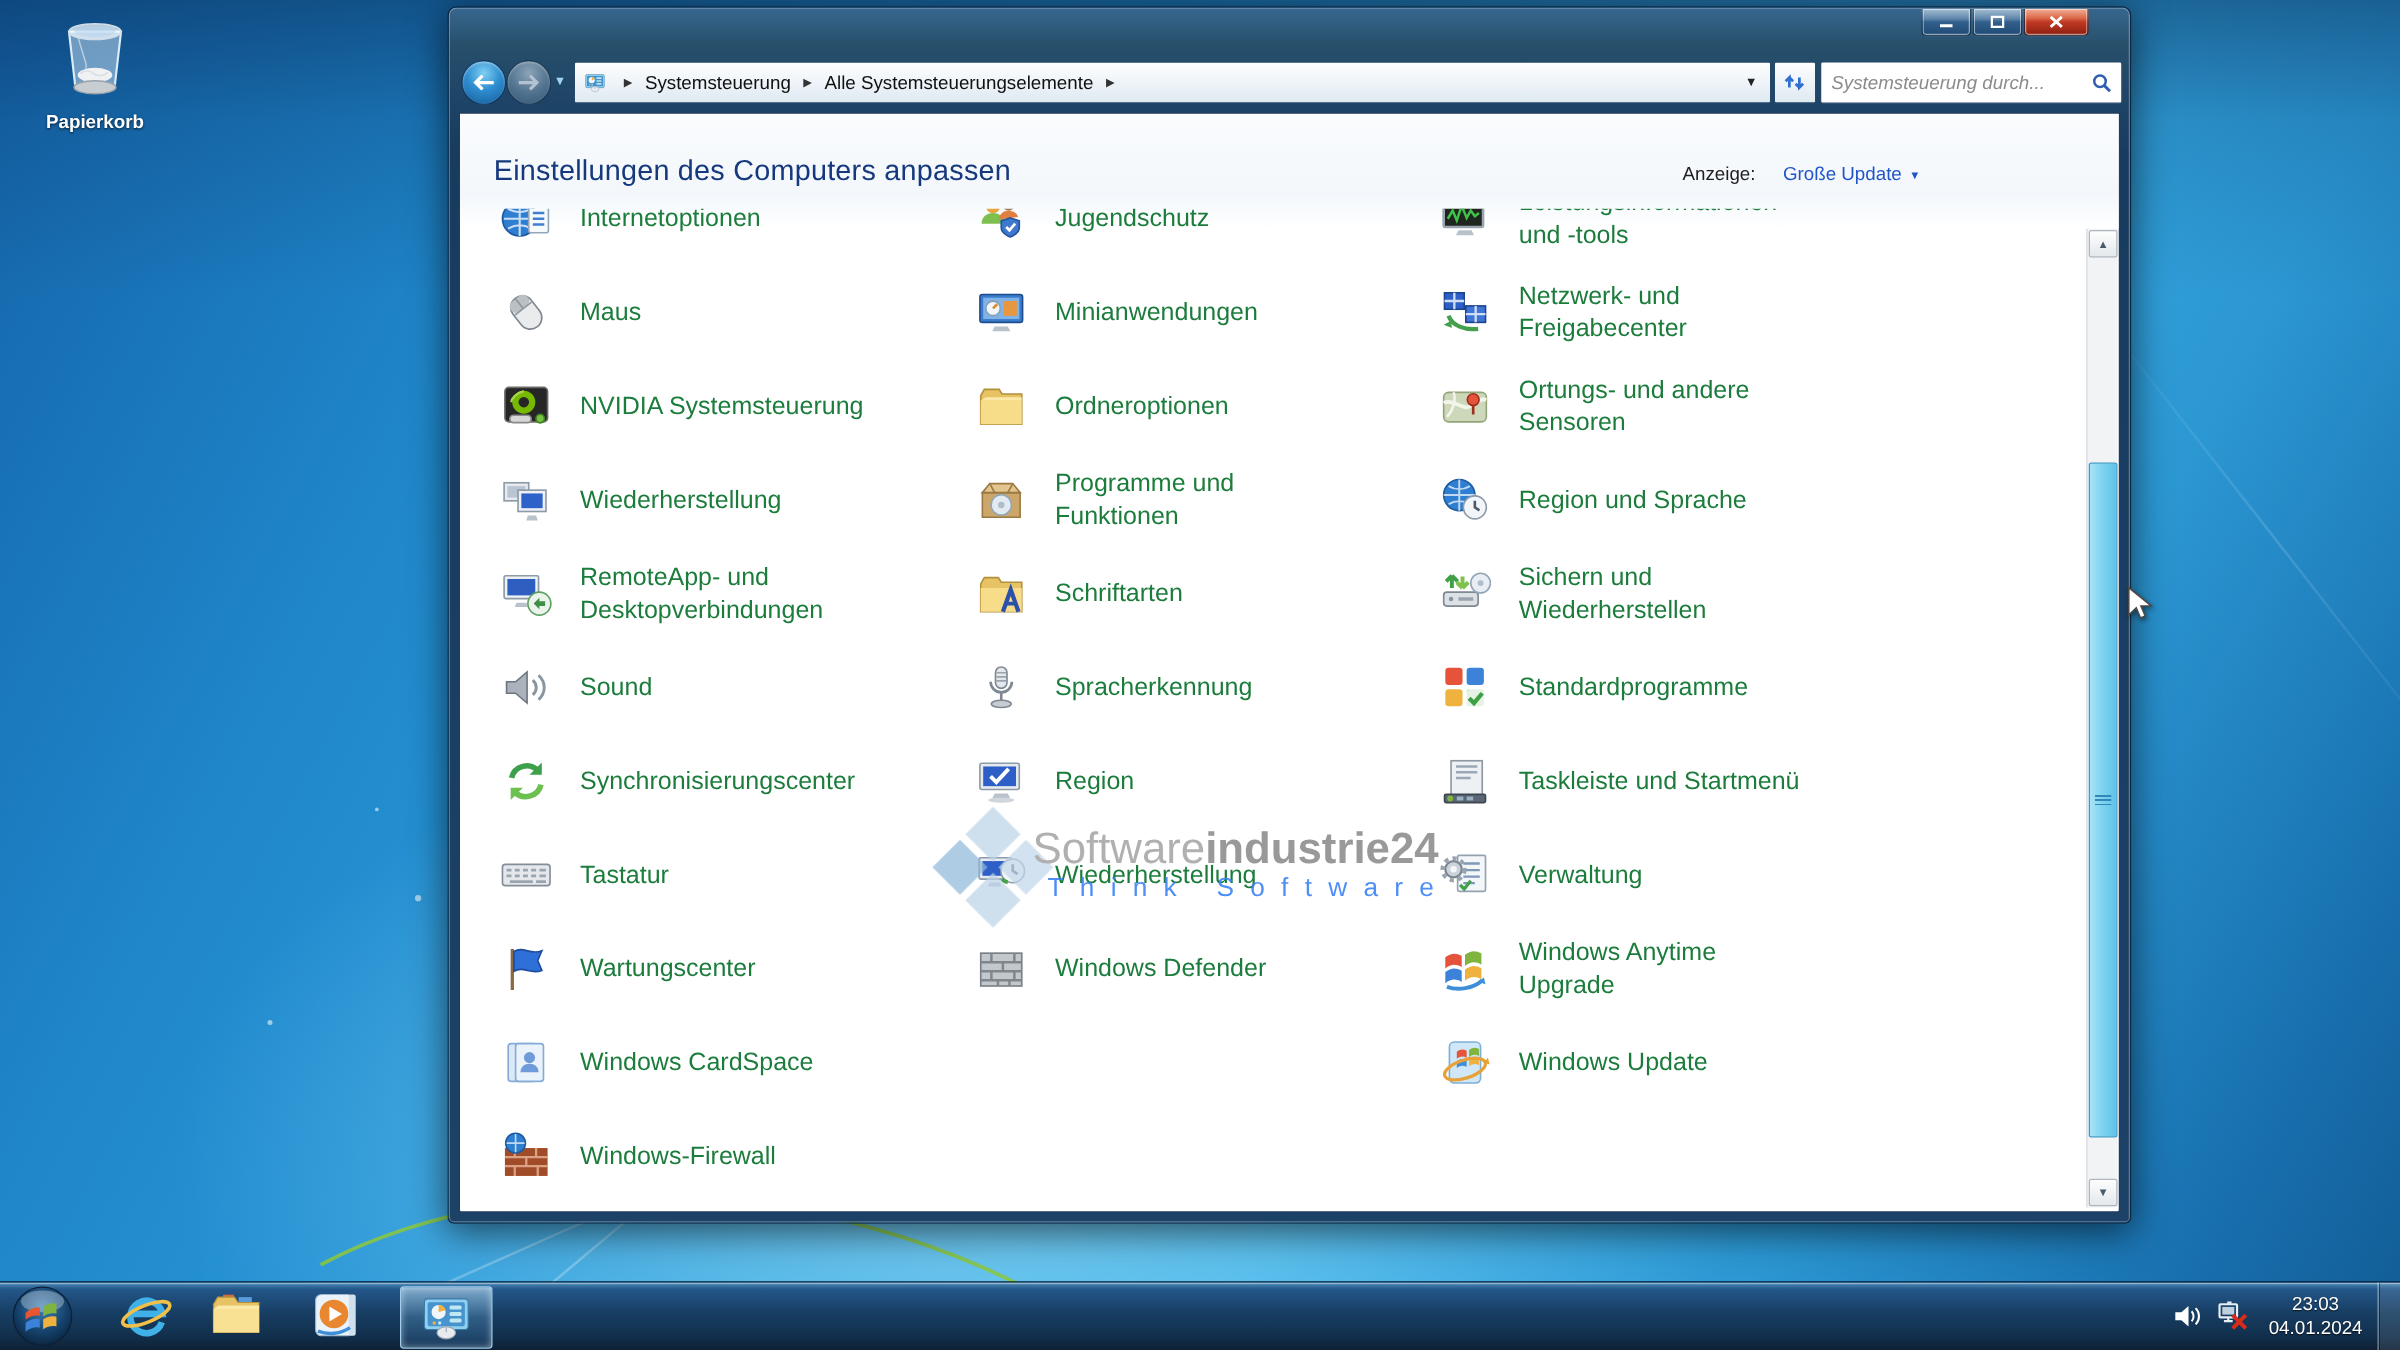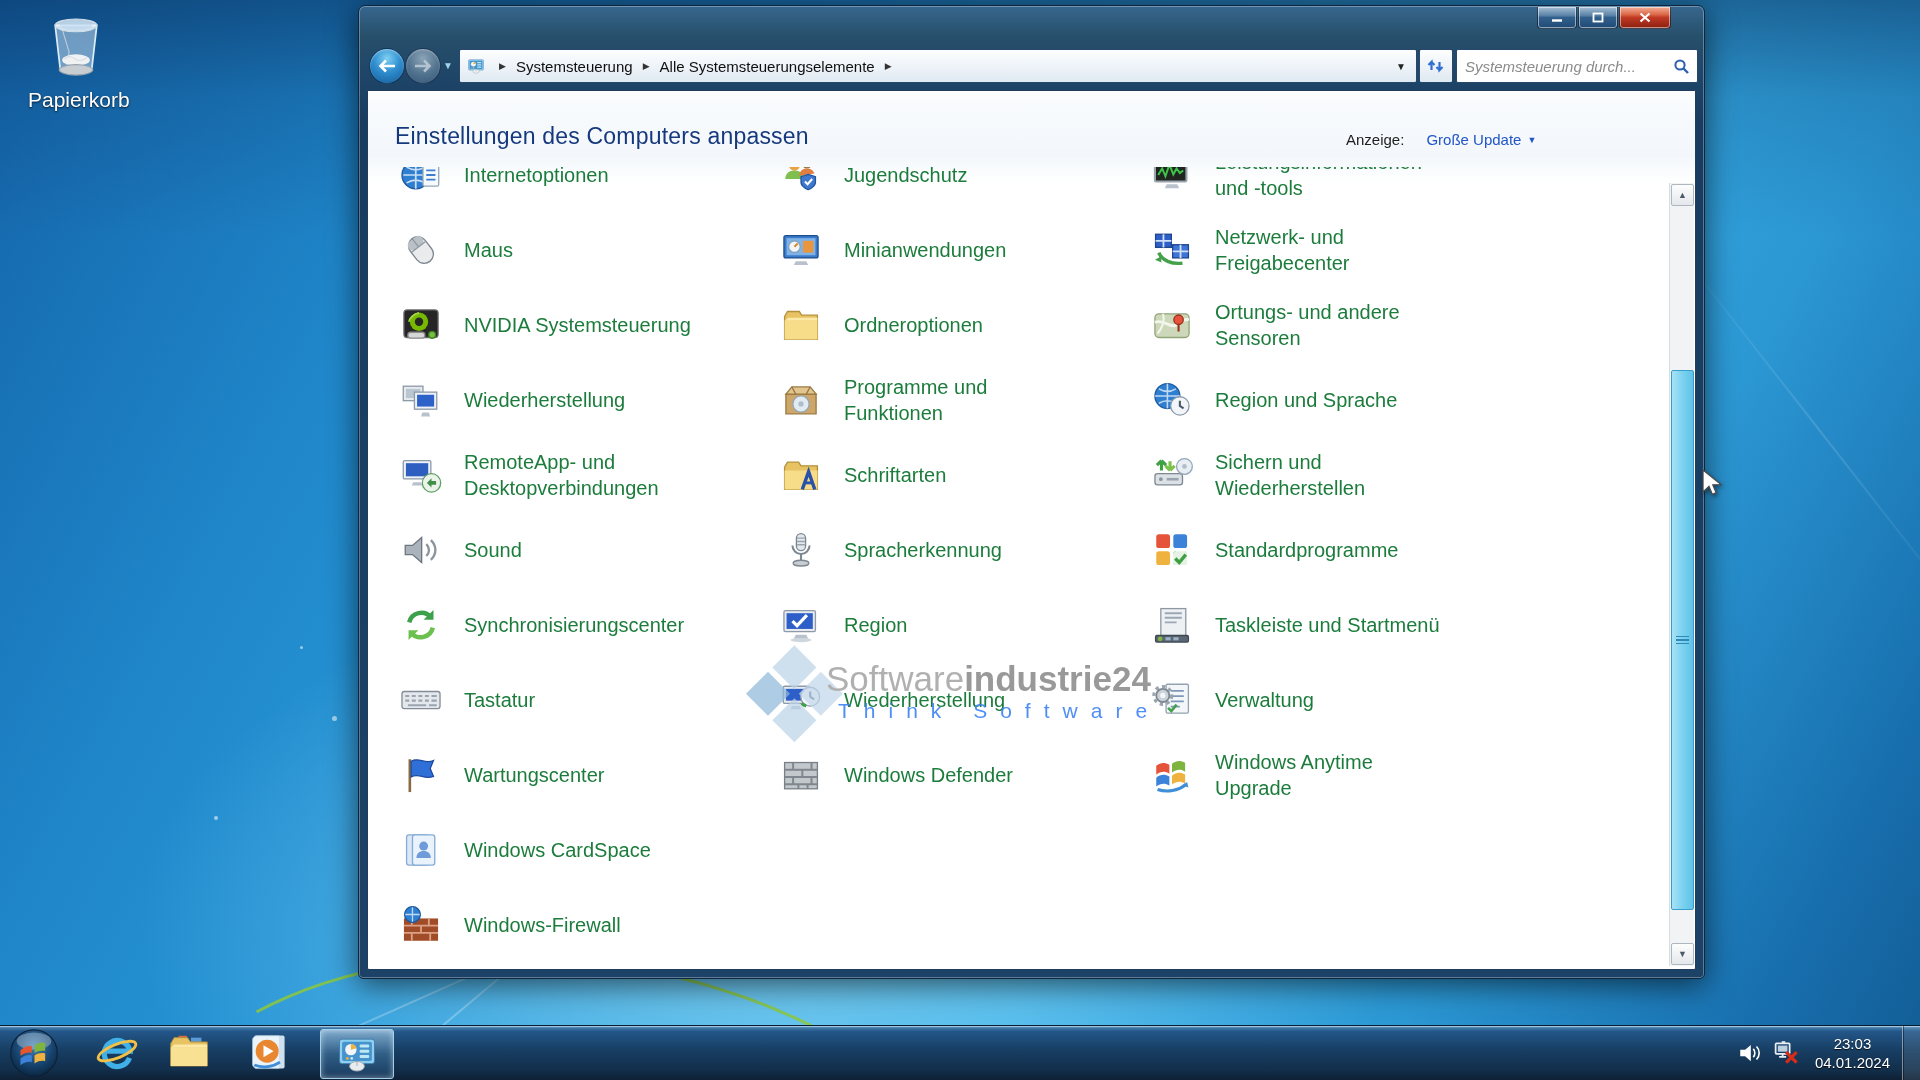--- a/index.html
+++ b/index.html
@@ -14,21 +14,21 @@
     background:linear-gradient(180deg,rgba(10,50,95,.55) 0%,rgba(10,50,95,.18) 9%,transparent 22%);}
   .streak{position:absolute;background:linear-gradient(90deg,transparent,rgba(255,255,255,.55),transparent);height:2px;opacity:.5;pointer-events:none;}
   .s1{width:760px;left:30px;top:1002px;transform:rotate(-24deg);}
   .s2{width:560px;left:180px;top:1010px;transform:rotate(-40deg);}
   .s3{width:520px;left:1560px;top:430px;transform:rotate(52deg);opacity:.25;}
   .greenarc{position:absolute;width:900px;height:560px;left:120px;top:960px;border:3px solid rgba(140,200,60,.85);
     border-radius:50%;border-color:rgba(140,200,60,.85) transparent transparent transparent;transform:rotate(9deg);pointer-events:none;}
   .dot{position:absolute;border-radius:50%;background:#fff;opacity:.55;pointer-events:none;}
   
   .bin{position:absolute;left:28px;top:8px;width:96px;text-align:center;}
-  .bin .lbl{color:#fff;font-size:21px;text-shadow:0 1px 2px rgba(0,0,0,.75);margin-top:2px;}
+  .bin .lbl{color:#fff;font-size:15px;text-shadow:0 1px 2px rgba(0,0,0,.75);margin-top:2px;font-weight:bold;}
   
   .window{position:absolute;left:358px;top:5px;width:1345px;height:972px;border-radius:7px 7px 5px 5px;
     background:linear-gradient(180deg,#37678f 0%,#27506b 3%,#1d4367 8%,#173c60 12%,#1c4166 86%,#1d4268 100%);
     border:1px solid #0d2742;box-shadow:inset 0 0 0 1px rgba(255,255,255,.30),0 6px 30px rgba(0,0,0,.6);}
   
   .caps{position:absolute;top:1px;right:33px;display:flex;}
   .cap{height:21px;border:1px solid rgba(20,40,60,.8);box-shadow:inset 0 0 0 1px rgba(255,255,255,.5);
     border-top:none;border-radius:0 0 4px 4px;display:flex;align-items:center;justify-content:center;margin-left:1px;}
   .cap.min,.cap.max{width:38px;background:linear-gradient(180deg,#a6bfd4 0%,#5b83a8 40%,#32608c 50%,#1f4a75 100%);}
   .cap.close{width:50px;background:linear-gradient(180deg,#f2af98 0%,#dd6a4a 35%,#c03a24 50%,#8c1f10 100%);}
@@ -650,20 +650,26 @@
                 <use href="#i-admin"></use>
               </svg>
               <span class="cplabel">Verwaltung</span>
             </div>
             <div class="cp-item">
               <svg class="cpicon" viewBox="0 0 32 32">
                 <use href="#i-winflag"></use>
               </svg>
               <span class="cplabel">Windows Anytime<br>Upgrade</span>
             </div>
+            <div class="cp-item">
+              <svg class="cpicon" viewBox="0 0 32 32">
+                <use href="#i-winupdate"></use>
+              </svg>
+              <span class="cplabel">Windows Update</span>
+            </div>
           </div>
       </div>
 
       <div class="wm">
         <svg class="wm-logo" viewBox="0 0 100 100">
           <g opacity=".8">
             <rect x="44" y="14" width="26" height="26" transform="rotate(45 57 27)" fill="#bcd4e8"></rect>
             <rect x="66" y="36" width="26" height="26" transform="rotate(45 79 49)" fill="#c2d8ea"></rect>
             <rect x="44" y="58" width="26" height="26" transform="rotate(45 57 71)" fill="#bcd4e8"></rect>
             <rect x="22" y="36" width="26" height="26" transform="rotate(45 35 49)" fill="#8fb8da"></rect>

